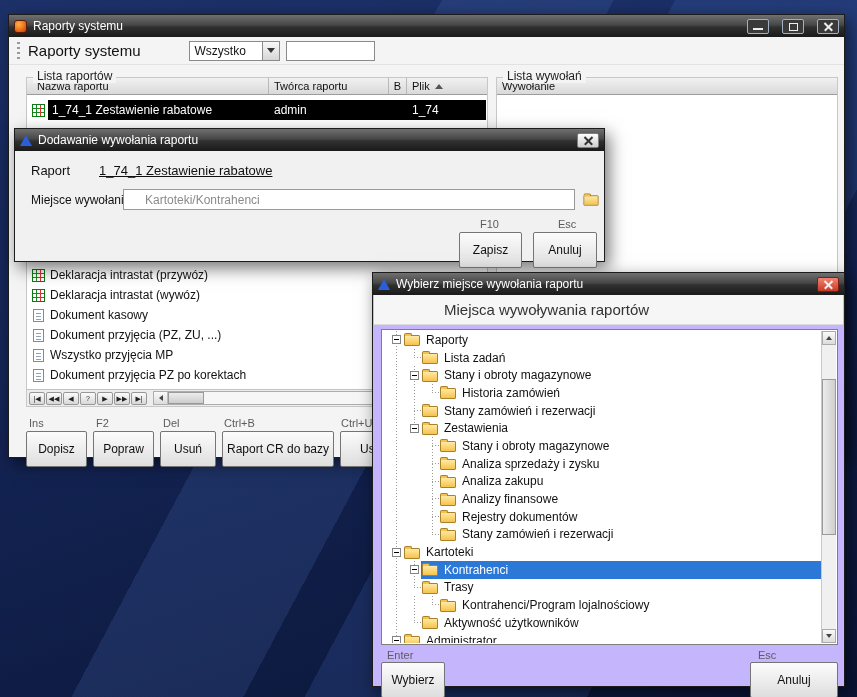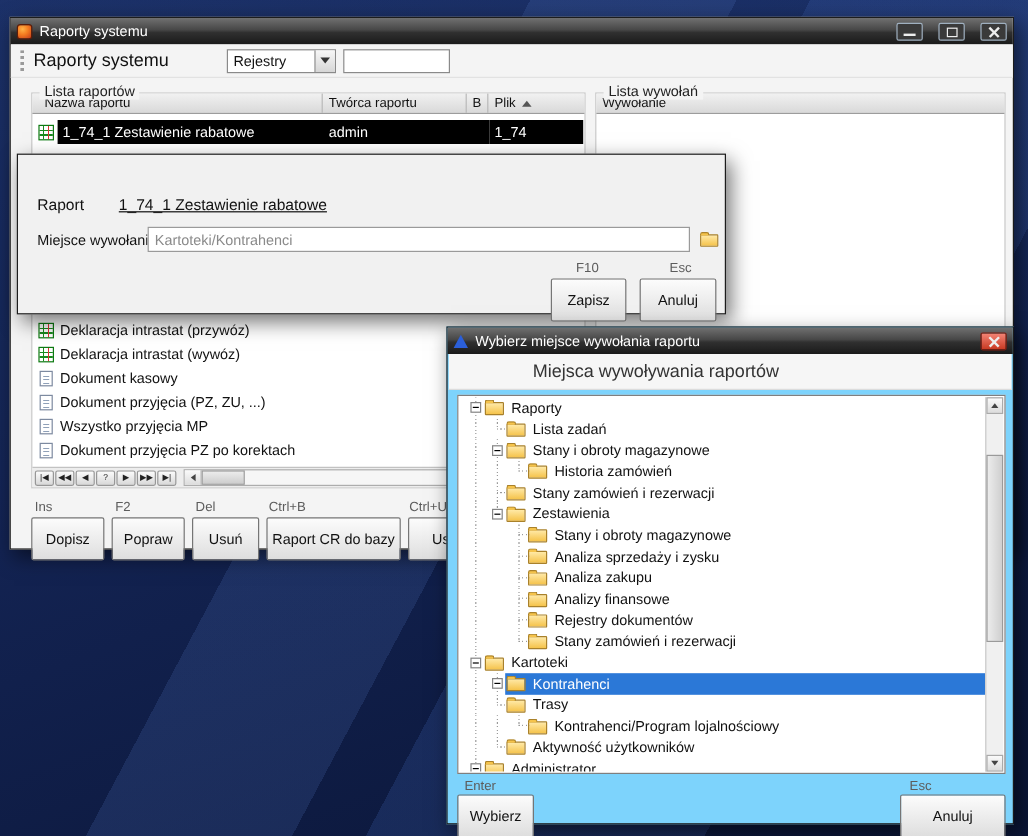--- a/index.html
+++ b/index.html
@@ -84,25 +84,25 @@
 
   .hint{position:absolute;font-size:11px;color:#5c5c5c}
   .btn{position:absolute;height:36px;display:flex;align-items:center;justify-content:center;font-size:12px;color:#111;
     background:linear-gradient(#fcfcfc,#dedede);border:1px solid #757575;border-radius:2px;cursor:default}
 
   
   #add-dlg{left:14px;top:128px;width:591px;height:134px;background:#f1f1f1}
   .fld-label{position:absolute;font-size:12px;color:#111}
   .bold{font-weight:normal;font-size:13px}
   .underlined{text-decoration:underline}
-  #place-input{position:absolute;left:108px;top:60px;width:452px;height:21px;border:1px solid #9a9a9a;background:#fff;padding:2px 5px;font:inherit;color:#8a8a8a}
+  #place-input{position:absolute;left:108px;top:60px;width:452px;height:21px;border:1px solid #9a9a9a;background:#fff;padding:2px 21px;font:inherit;color:#8a8a8a}
   .folder-btn{position:absolute;left:566px;top:60px;width:21px;height:21px;background:transparent;border:1px solid transparent;display:flex;align-items:center;justify-content:center}
 
   
-  #choose-dlg{left:372px;top:272px;width:473px;height:415px;background:#7dd3fc}
+  #choose-dlg{left:372px;top:272px;width:473px;height:415px;background:#c4b5fd}
   .dlg-heading-band{position:absolute;left:1px;right:1px;top:22px;height:30px;background:#f6f6f6;border-bottom:1px solid #dcdcdc;
     display:flex;align-items:center;padding-left:70px;font-size:15px;color:#333}
   .tree-panel{position:absolute;left:8px;top:56px;width:457px;height:316px;background:#fff;border:1px solid #7f7f7f}
   .tree-list{position:absolute;top:1px;left:1px;right:16px;bottom:1px;overflow:hidden}
   .trow{position:relative;display:flex;align-items:center;height:17.7px;font-size:12px;background-repeat:no-repeat;white-space:nowrap}
   .L0{padding-left:9px}.L1{padding-left:27px}.L2{padding-left:45px}
   .g-0{background-image:var(--dot);background-size:1px 100%;background-position:13px 0}
   .g-0-1{background-image:var(--dot),var(--dot);background-size:1px 100%,1px 100%;background-position:13px 0,31px 0}
   .g-0-1h{background-image:var(--dot),var(--dot);background-size:1px 100%,1px 9px;background-position:13px 0,31px 0}
   .g-0-2{background-image:var(--dot),var(--dot);background-size:1px 100%,1px 100%;background-position:13px 0,49px 0}
@@ -142,21 +142,21 @@
     <span class="tb-btn">
         <i class="xl1"></i>
         <i class="xl2"></i>
       </span>
   </div>
 
   <div class="toolbar">
     <span class="grip"></span>
     <span class="tb-heading">Raporty systemu</span>
     <div class="combo">
-      <span class="combo-value">Rejestry</span>
+      <span class="combo-value">Wszystko</span>
       <span class="combo-btn">
           <i class="caret-down"></i>
         </span>
     </div>
     <input class="text-input" type="text" value="" style="">
   </div>
 
   <div class="groupbox" id="reports-group">
     <span class="group-label">Lista raportów</span>
     <div class="grid-header">
@@ -251,20 +251,28 @@
   <span class="hint" style="left:215px;top:402px">Ctrl+B</span>
   <span class="hint" style="left:332px;top:402px">Ctrl+U</span>
   <span class="btn" style="left:17px;top:416px;width:61px">Dopisz</span>
   <span class="btn" style="left:84px;top:416px;width:61px">Popraw</span>
   <span class="btn" style="left:151px;top:416px;width:56px">Usuń</span>
   <span class="btn" style="left:213px;top:416px;width:112px">Raport CR do bazy</span>
   <span class="btn" style="left:331px;top:416px;width:68px">Usuń</span>
 </div>
 
 <div class="window" id="add-dlg">
+  <div class="titlebar">
+    <span class="dlg-icon"></span>
+    <span class="title-text">Dodawanie wywołania raportu</span>
+    <span class="tb-btn close-gray">
+        <i class="xl1"></i>
+        <i class="xl2"></i>
+      </span>
+  </div>
   <span class="fld-label bold" style="left:16px;top:34px">Raport</span>
   <span class="fld-label bold underlined" style="left:84px;top:34px">1_74_1 Zestawienie rabatowe</span>
   <span class="fld-label" style="left:16px;top:64px">Miejsce wywołania</span>
   <input id="place-input" type="text" value="Kartoteki/Kontrahenci" style="">
   <span class="folder-btn">
       <span class="ic-folder small"></span>
     </span>
   <span class="hint" style="left:465px;top:89px">F10</span>
   <span class="hint" style="left:543px;top:89px">Esc</span>
   <span class="btn" style="left:444px;top:103px;width:63px">Zapisz</span>

